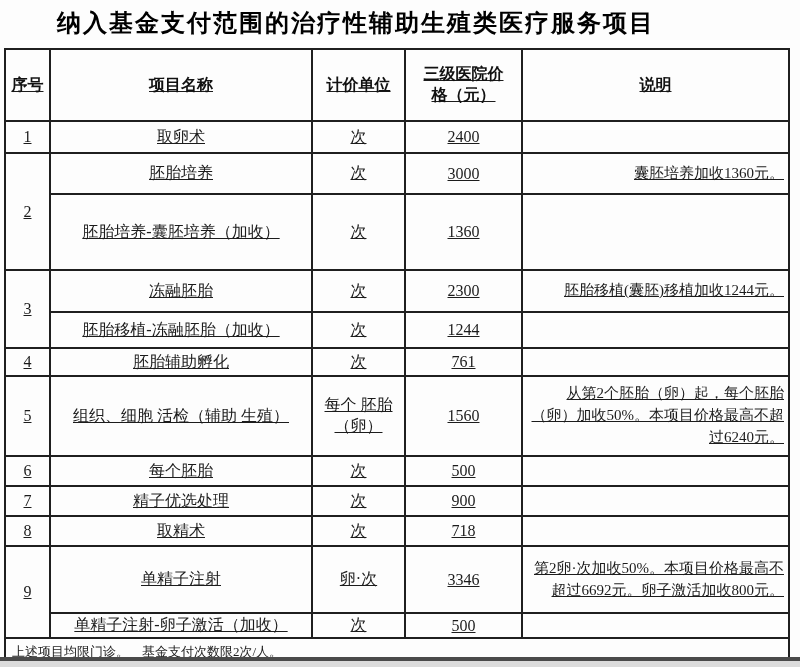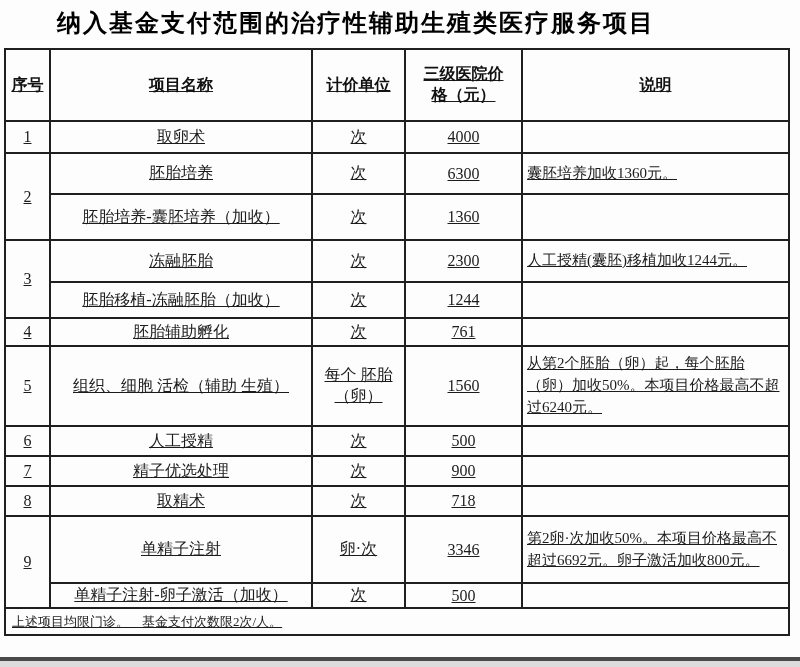--- a/index.html
+++ b/index.html
@@ -30,21 +30,21 @@
     font-size: 16px;
     padding: 1px 3px;
     overflow: hidden;
   }
   .price-table th {
     font-family: "Liberation Sans", "DejaVu Sans", sans-serif;
     font-weight: bold; font-size: 16px; color: #111;
   }
   .pre { white-space: pre-line; border-radius: 17px; }
   td.note-cell {
-    text-align: left; font-size: 15px; line-height: 1.45; padding: 2px 4px;
+    text-align: right; font-size: 15px; line-height: 1.45; padding: 2px 4px;
   }
   td.footnote-cell {
     text-align: left; font-size: 13px; padding: 2px 6px;
   }
 
   .cut-bar-dark {
     position: absolute; left: 0; top: 657px; width: 800px; height: 4px;
     background: #4a4a4a;
   }
   .cut-bar-light {
@@ -75,44 +75,44 @@
       <th>计价单位</th>
       <th class="pre">三级医院价
 格（元）</th>
       <th>说明</th>
     </tr>
 
     <tr style="height:32px">
       <td>1</td>
       <td>取卵术</td>
       <td>次</td>
-      <td>4000</td>
+      <td>2400</td>
       <td class="note-cell"></td>
     </tr>
 
     <tr style="height:41px">
       <td rowspan="2">2</td>
       <td>胚胎培养</td>
       <td>次</td>
-      <td>6300</td>
+      <td>3000</td>
       <td class="note-cell">囊胚培养加收1360元。</td>
     </tr>
-    <tr style="height:46px">
+    <tr style="height:76px">
       <td>胚胎培养-囊胚培养（加收）</td>
       <td>次</td>
       <td>1360</td>
       <td class="note-cell"></td>
     </tr>
 
     <tr style="height:42px">
       <td rowspan="2">3</td>
       <td>冻融胚胎</td>
       <td>次</td>
       <td>2300</td>
-      <td class="note-cell">人工授精(囊胚)移植加收1244元。</td>
+      <td class="note-cell">胚胎移植(囊胚)移植加收1244元。</td>
     </tr>
     <tr style="height:36px">
       <td>胚胎移植-冻融胚胎（加收）</td>
       <td>次</td>
       <td>1244</td>
       <td class="note-cell"></td>
     </tr>
 
     <tr style="height:28px">
       <td>4</td>
@@ -126,21 +126,21 @@
       <td>5</td>
       <td>组织、细胞 活检（辅助 生殖）</td>
       <td class="pre">每个 胚胎
 （卵）</td>
       <td>1560</td>
       <td class="note-cell">从第2个胚胎（卵）起，每个胚胎（卵）加收50%。本项目价格最高不超过6240元。</td>
     </tr>
 
     <tr style="height:30px">
       <td>6</td>
-      <td>人工授精</td>
+      <td>每个胚胎</td>
       <td>次</td>
       <td>500</td>
       <td class="note-cell"></td>
     </tr>
 
     <tr style="height:30px">
       <td>7</td>
       <td>精子优选处理</td>
       <td>次</td>
       <td>900</td>

